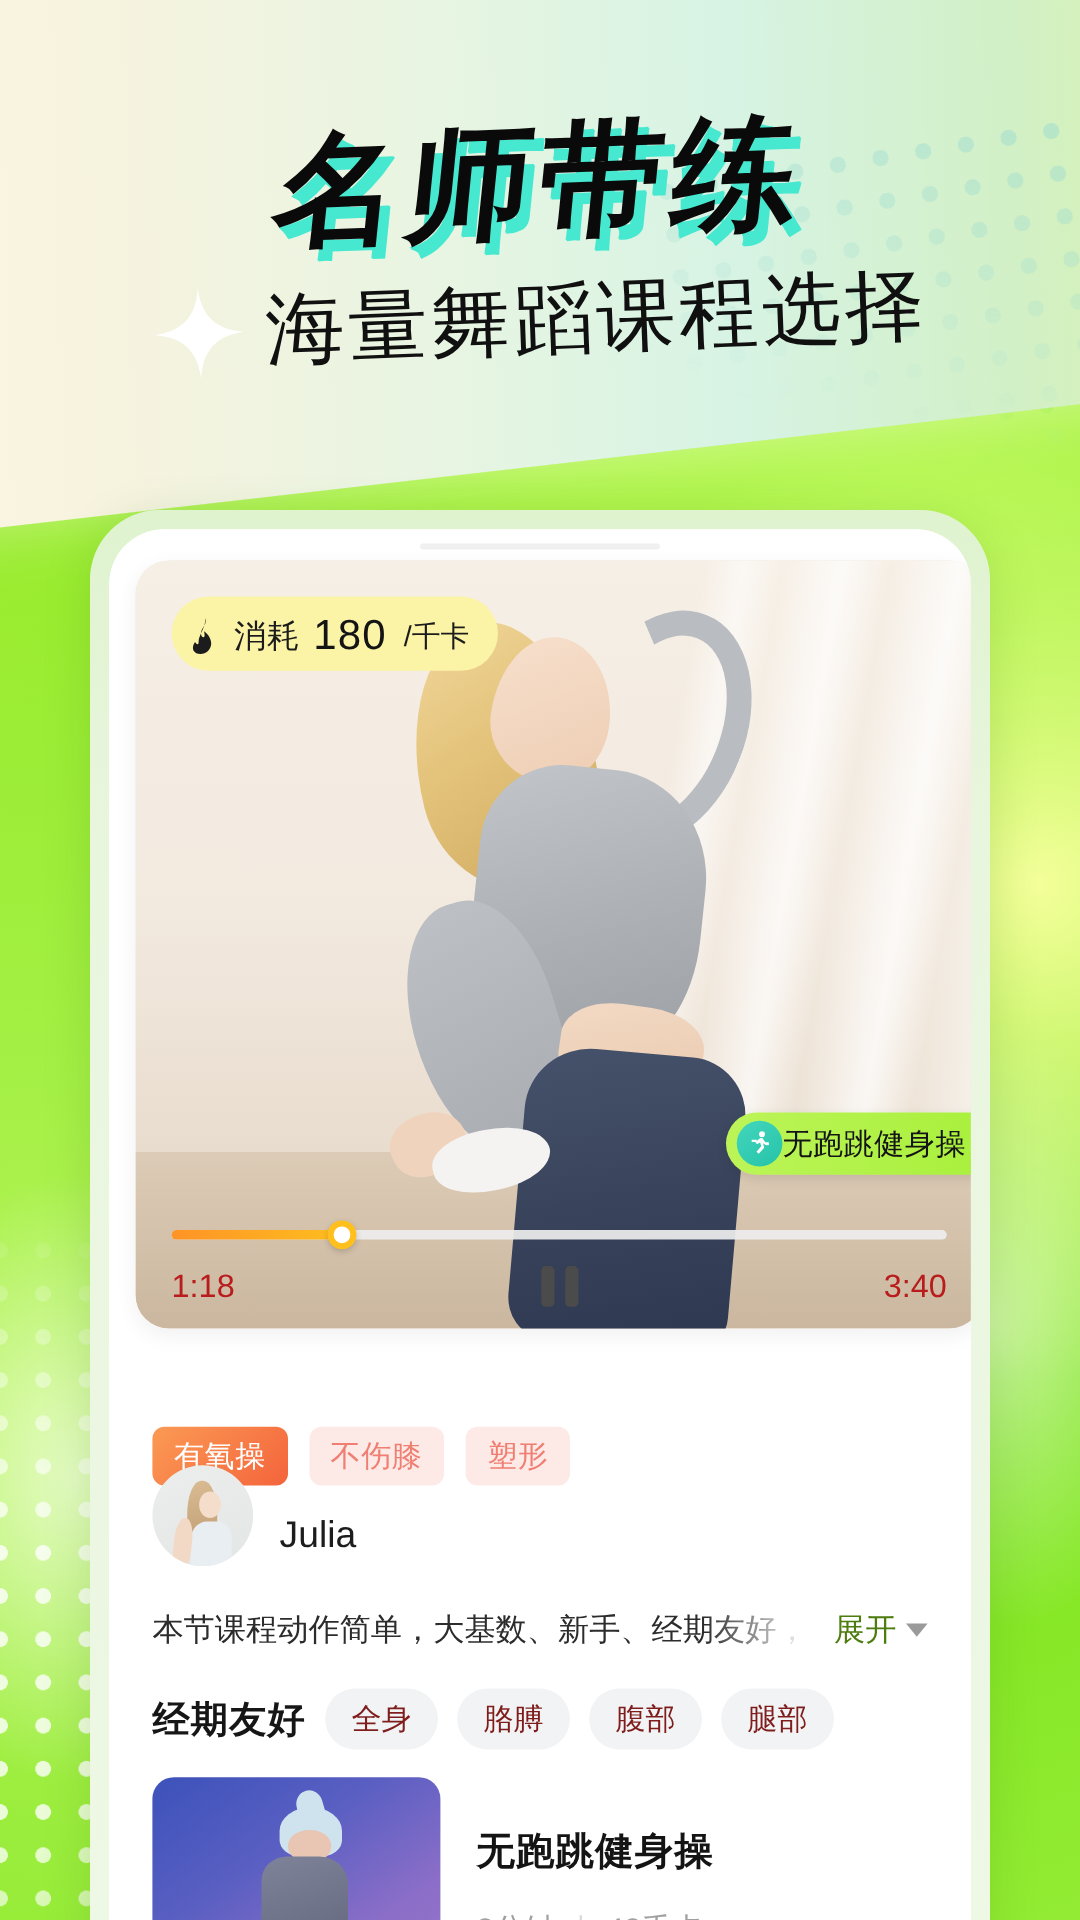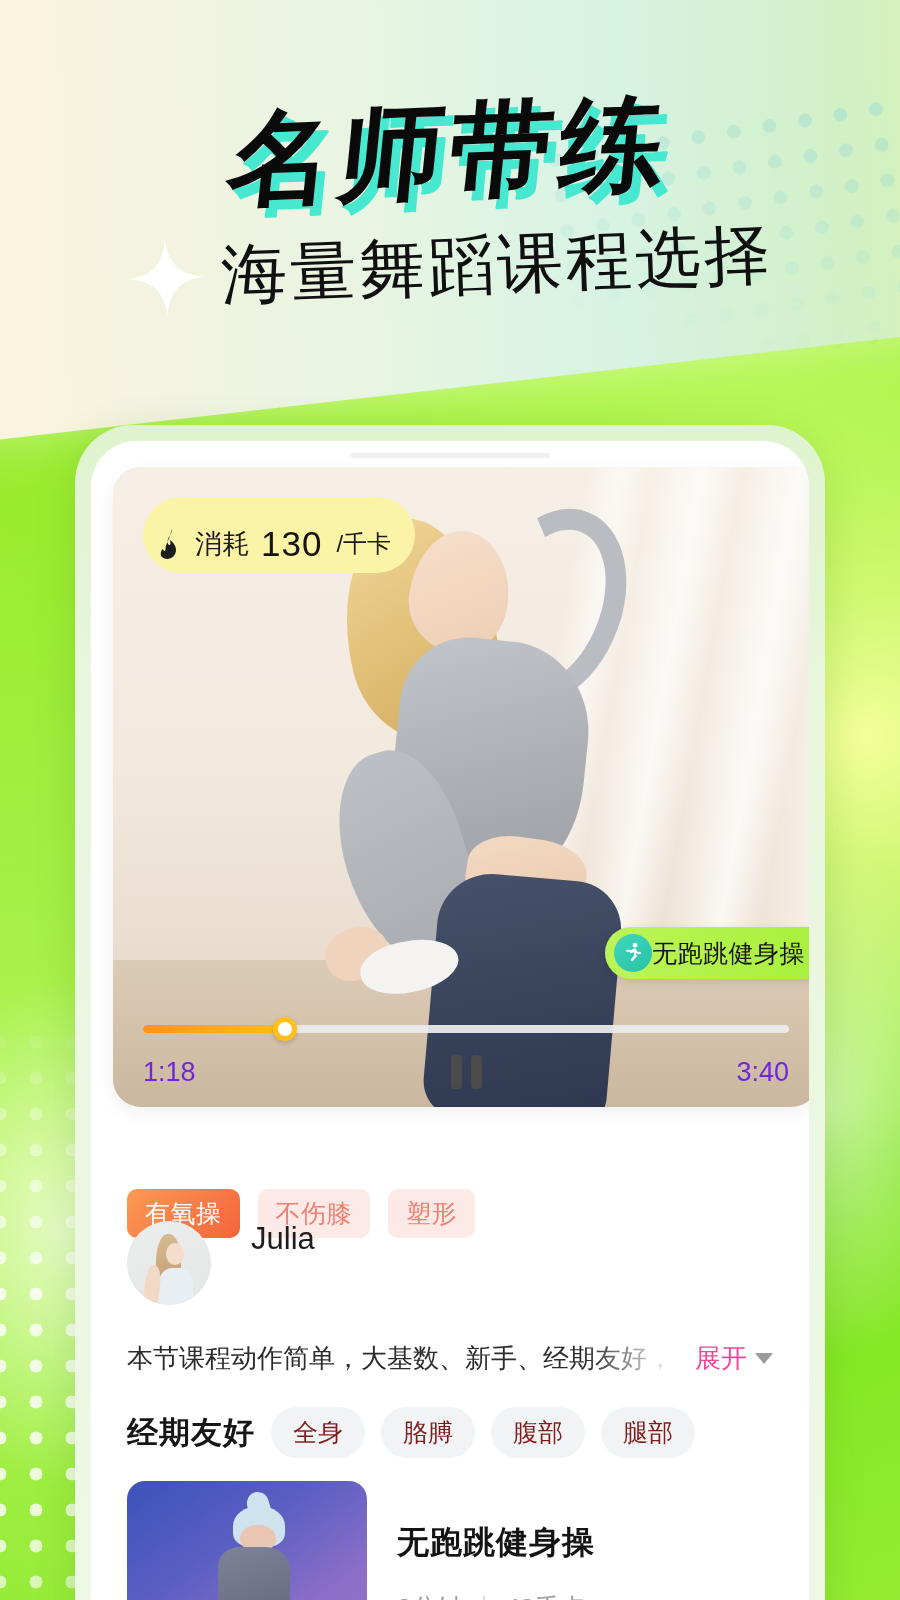--- a/index.html
+++ b/index.html
@@ -176,21 +176,21 @@
   .d-shoe {
     position:absolute; left:35%; top:74%; width:14%; height:8%;
     background:#f4f3f1; border-radius:46% 54% 50% 50%;
     transform:rotate(-12deg);
   }
 
   
   .cal-badge {
     position:absolute; left:30px; top:30px;
     background:#fbf3a6; border-radius:999px;
-    padding:27px 24px 9px 16px;
+    padding:13px 24px 9px 16px;
     display:flex; align-items:center; gap:11px;
   }
   .flame { width:25px; height:30px; flex:0 0 auto; }
   .cal-label { font-size:27px; color:#1b1b1b; letter-spacing:.5px; }
   .cal-num { font-size:35px; color:#141414; letter-spacing:1px; }
   .cal-unit { font-size:24px; color:#1b1b1b; margin-left:3px; }
 
   
   .feat-badge {
     position:absolute; right:0; bottom:128px;
@@ -217,32 +217,32 @@
   .thumb {
     position:absolute; top:50%; transform:translate(-50%,-50%);
     width:24px; height:24px; border-radius:50%;
     background:#fff; border:5px solid #ffc01d;
     box-shadow:0 2px 5px rgba(0,0,0,.18);
   }
   .time-row {
     position:absolute; left:30px; right:30px; bottom:18px;
     display:flex; align-items:center; justify-content:space-between;
   }
-  .time-txt { font-size:27px; color:#6d28d9; }
+  .time-txt { font-size:27px; color:#b91c1c; }
   .pause-btn { display:flex; gap:9px; }
   .pause-bar { width:11px; height:34px; border-radius:4px; background:#4b4b4b; }
 
   
   .tags-row { position:absolute; left:36px; top:700px; display:flex; gap:18px; }
   .tag { font-size:25px; padding:8px 18px; border-radius:10px; letter-spacing:.5px;margin-top:48px; }
   .tag-solid { background:linear-gradient(135deg,#fb9a54 0%, #f4643c 100%); color:#fff; }
   .tag-soft { background:#fde9e5; color:#ef7f73; }
 
   
-  .coach-row { position:absolute; left:36px; right:51px; top:780px; display:flex; align-items:flex-start; gap:40px; }
+  .coach-row { position:absolute; left:36px; right:51px; top:780px; display:flex; align-items:flex-end; gap:22px; }
   .avatar {
     width:84px; height:84px; border-radius:50%; flex:0 0 auto; overflow:hidden; position:relative;
     background:linear-gradient(160deg,#eceeed 0%, #e2e6e4 100%);
   }
   .av-hair { position:absolute; left:34%; top:16%; width:30%; height:72%;
     background:linear-gradient(170deg,#d9bb93 0%, #bd9a6f 100%); border-radius:46% 46% 38% 38%; }
   .av-face { position:absolute; left:46%; top:26%; width:22%; height:26%;
     background:#f4ddca; border-radius:50%; }
   .av-body { position:absolute; left:38%; top:56%; width:40%; height:44%;
     background:#e9eef2; border-radius:40% 36% 0 0; }
@@ -259,21 +259,21 @@
   .desc-row {
     position:absolute; left:36px; right:36px; top:900px;
     display:flex; align-items:baseline;
   }
   .desc-text {
     flex:1; min-width:0; font-size:26px; color:#2c2c2c; white-space:nowrap;
     overflow:hidden;
     -webkit-mask-image:linear-gradient(90deg,#000 84%, rgba(0,0,0,.18) 97%, transparent 100%);
             mask-image:linear-gradient(90deg,#000 84%, rgba(0,0,0,.18) 97%, transparent 100%);
   }
-  .expand { flex:0 0 auto; font-size:26px; color:#ec4899; display:flex; align-items:center; gap:8px; margin-left:20px; }
+  .expand { flex:0 0 auto; font-size:26px; color:#4d7c0f; display:flex; align-items:center; gap:8px; margin-left:20px; }
   .chev { width:0;height:0;border-left:9px solid transparent;border-right:9px solid transparent;border-top:11px solid #9a9a9a; }
 
   
   .parts-row { position:absolute; left:36px; right:36px; top:966px; display:flex; align-items:center; gap:16px; }
   .parts-label { font-size:31px; font-weight:bold; color:#161616; letter-spacing:1px; }
   .chip { background:#f2f3f4; border-radius:999px; padding:9px 22px; font-size:25px; color:#7f1d1d; }
 
   
   .course { position:absolute; left:36px; right:36px; top:1040px; display:flex; gap:30px; }
   .course-thumb {
@@ -334,21 +334,21 @@
           <div class="d-hand"></div>
           <div class="d-shoe"></div>
         </div>
       </div>
 
       <div class="cal-badge">
         <svg class="flame" viewBox="0 0 24 30">
           <path d="M12 0c1 6-4 8-4 13 0 2 1 3 2 3 1.5 0 1-3 .5-5 3 2 6 6 6 10 0 5-4 9-9 9S-1 26 3 20c2 3 3 2 3 0C6 14 11 10 12 0z" fill="#1c1c1c"></path>
         </svg>
         <span class="cal-label">消耗</span>
-        <span class="cal-num">130</span>
+        <span class="cal-num">180</span>
         <span class="cal-unit">/千卡</span>
       </div>
 
       <div class="feat-badge">
         <span class="feat-icon">
           <svg width="24" height="24" viewBox="0 0 24 24">
             <circle cx="14" cy="4.2" r="2.4" fill="#fff"></circle>
             <path d="M12.6 7.4l-4.2 3.2 1.4 2 2.6-1.6 1 3.2-4 4.6 1.9 1.7 4.6-5.2-1.1-3.6 2.6 1.6 2.5-.2-.3-2.3-2.9.1-2.4-3.5z" fill="#fff"></path>
             <path d="M5.4 8.8h4.2v1.9H5.4z" fill="#fff"></path>
           </svg>

